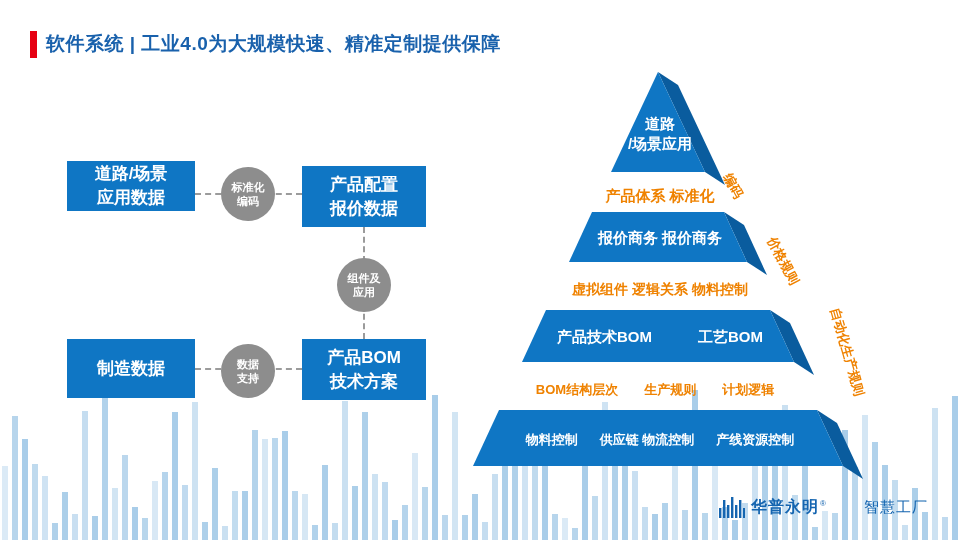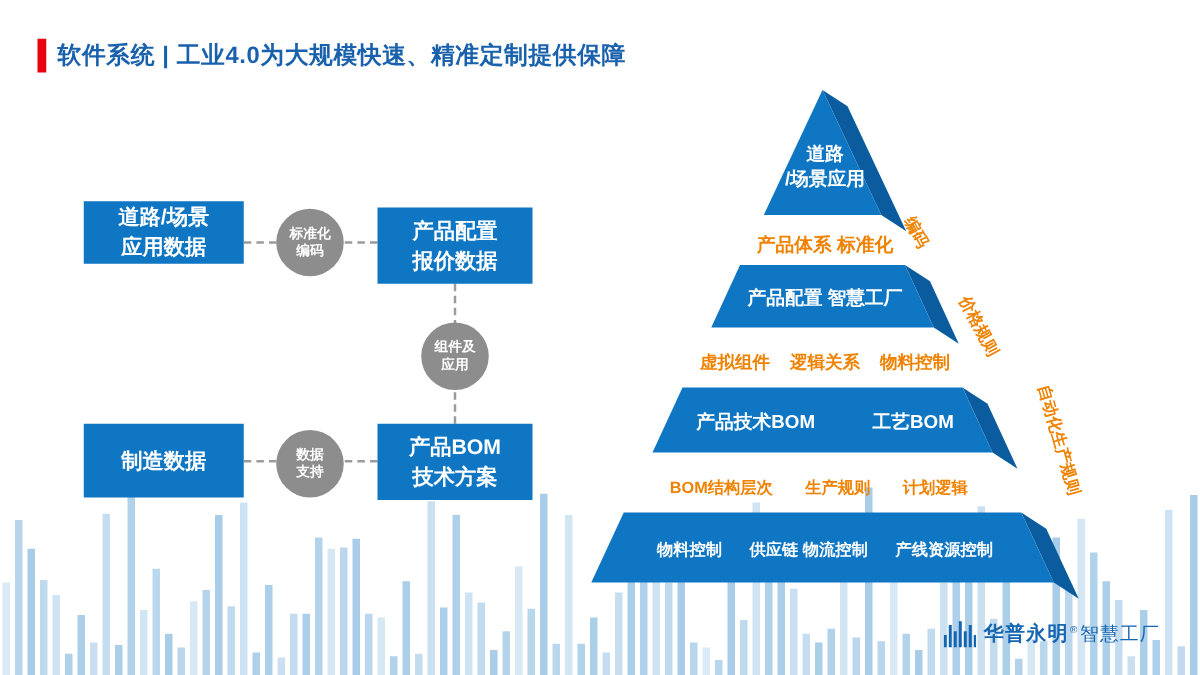--- a/index.html
+++ b/index.html
@@ -50,39 +50,39 @@
   .pyr-svg { position:absolute; left:0; top:0; z-index:1; pointer-events:none; }
   .ptext { position:absolute; z-index:2; font-weight:bold; text-align:center; }
   .pwhite { color:#ffffff; }
   .porange { color:#ef8200; }
   .preline { white-space:pre-line; }
   .prow { display:flex; align-items:center; justify-content:center; }
 
   .pl1  { left:590px; top:114px; width:140px; font-size:15px; line-height:20px;text-align:center; }
   .pg1  { left:560px; top:187px; width:200px; font-size:15px; }
   .pl2  { left:548px; top:229px; width:224px; font-size:15px; }
-  .pg2  { left:510px; top:281px; width:300px; font-size:14px; gap:16px;text-align:center; }
+  .pg2  { left:510px; top:281px; width:300px; font-size:14px; gap:4px;text-align:center; }
   .pl3  { left:520px; top:328px; width:280px; font-size:15px; gap:46px; }
   .pg3  { left:490px; top:381px; width:330px; font-size:13px; gap:26px; }
   .pl4  { left:475px; top:431px; width:370px; font-size:13px; gap:22px; }
 
   .slabel { position:absolute; z-index:2; font-weight:bold; color:#ef8200; text-align:center; }
   .s1 { left:711px; top:177px; width:44px;  font-size:13px; transform:rotate(62deg); }
   .s2 { left:741px; top:252px; width:84px;  font-size:13px; transform:rotate(62deg); }
   .s3 { left:795px; top:343px; width:104px; font-size:13px; transform:rotate(74deg); }
 
   
   .footer-logo {
     position:absolute; right:32px; bottom:22px; display:flex; align-items:center;
     color:#1565b0; z-index:4;
   }
   .footer-logo svg { margin-right:6px; }
   .brand  { font-size:16px; font-weight:bold; letter-spacing:1px; }
   .reg    { font-size:8px; vertical-align:super; margin:0 2px 8px 1px; }
-  .suffix { font-size:15px; letter-spacing:1px; }
+  .suffix { font-size:15px; letter-spacing:1px;margin-left:36px; }
 </style>
 </head>
 <body>
 
 <div class="deco-bars">
     <div class="bar" style="height: 74px; opacity: 0.22;"></div>
     <div class="bar" style="height: 124px; opacity: 0.44;"></div>
     <div class="bar" style="height: 101px; opacity: 0.52;"></div>
     <div class="bar" style="height: 76px; opacity: 0.39;"></div>
     <div class="bar" style="height: 64px; opacity: 0.29;"></div>
@@ -233,21 +233,21 @@
 <div class="ptext pwhite pl1">
   <span class="preline">道路
 /场景应用</span>
 </div>
 
 <div class="ptext porange pg1">
   <span>产品体系  标准化</span>
 </div>
 
 <div class="ptext pwhite pl2">
-  <span>产品配置  智慧工厂</span>
+  <span>报价商务  报价商务</span>
 </div>
 
 <div class="ptext porange prow pg2">
   <span>虚拟组件</span>
   <span>逻辑关系</span>
   <span>物料控制</span>
 </div>
 
 <div class="ptext pwhite prow pl3">
   <span>产品技术BOM</span>

